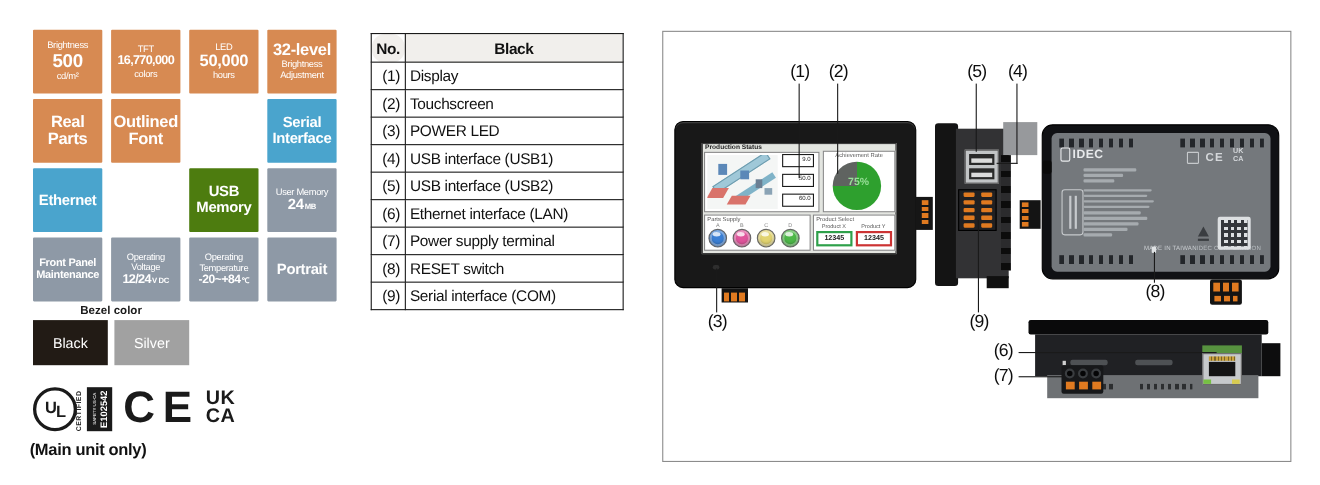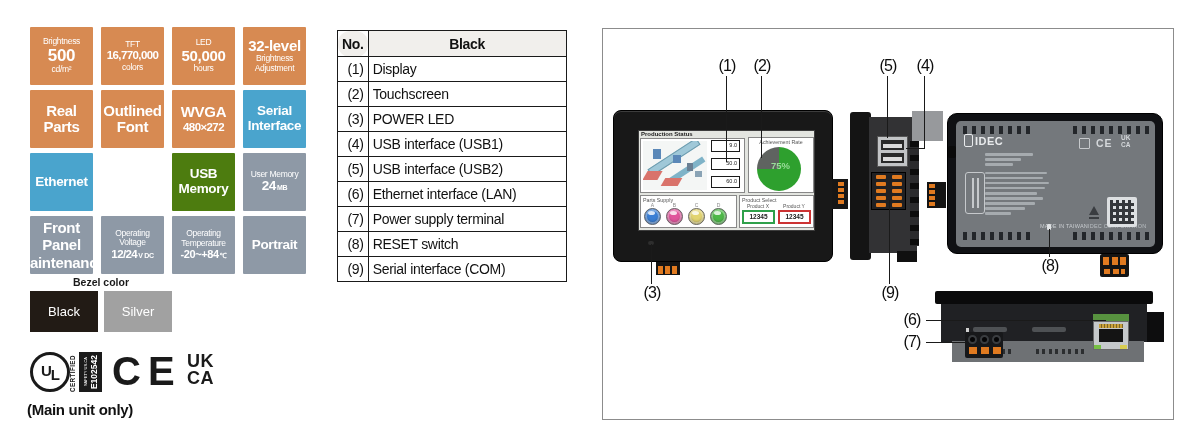--- a/index.html
+++ b/index.html
@@ -6,21 +6,21 @@
   html,body { background:#fff; }
   body { font-family:"Liberation Sans", sans-serif; }
   .page { position:relative; width:1200px; height:441px; background:#fff; overflow:hidden; }
   .abs { position:absolute; }
 
   
   .badge { position:absolute; width:63px; height:58px; display:flex; flex-direction:column;
            align-items:center; justify-content:center; color:#fff; text-align:center;
            letter-spacing:-0.3px; line-height:1.15; border-radius:1px; }
   .t-xs { font-size:8.5px; }
-  .t-s  { font-size:15px; font-weight:bold; }
+  .t-s  { font-size:10px; font-weight:bold; }
   .m-xl { font-size:17px; font-weight:bold; line-height:1.05; }
   .m-l  { font-size:15px; font-weight:bold; line-height:1.1; }
   .m-ml { font-size:13.5px; font-weight:bold; line-height:1.1; }
   .m-m  { font-size:11.5px; font-weight:bold; letter-spacing:-0.6px; }
   .m-s  { font-size:11px; font-weight:bold; letter-spacing:-0.4px; }
   .mrow { display:flex; align-items:baseline; justify-content:center; gap:1px; }
   .unit { font-size:7px; font-weight:bold; }
 
   
   .bezel-label { position:absolute; left:30px; top:276px; width:142px; text-align:center;
@@ -166,24 +166,20 @@
   </div>
 
   <div class="badge" style="left: 101px; top: 90px; background: rgb(215, 138, 82);">
     <span class="m-l">Outlined</span>
     <span class="m-l">Font</span>
   </div>
   <div class="badge" style="left: 30px; top: 90px; background: rgb(215, 138, 82);">
     <span class="m-l">Real</span>
     <span class="m-l">Parts</span>
   </div>
-  <div class="badge" style="left: 172px; top: 90px; background: rgb(215, 138, 82);">
-    <span class="m-l">WVGA</span>
-    <span class="m-m">480×272</span>
-  </div>
   <div class="badge" style="left: 243px; top: 90px; background: rgb(74, 164, 205);">
     <span class="m-ml">Serial</span>
     <span class="m-ml">Interface</span>
   </div>
 
   <div class="badge" style="left: 30px; top: 153px; background: rgb(74, 164, 205);">
     <span class="m-ml">Ethernet</span>
   </div>
   <div class="badge" style="left: 172px; top: 153px; background: #4d7c0f;">
     <span class="m-ml">USB</span>

